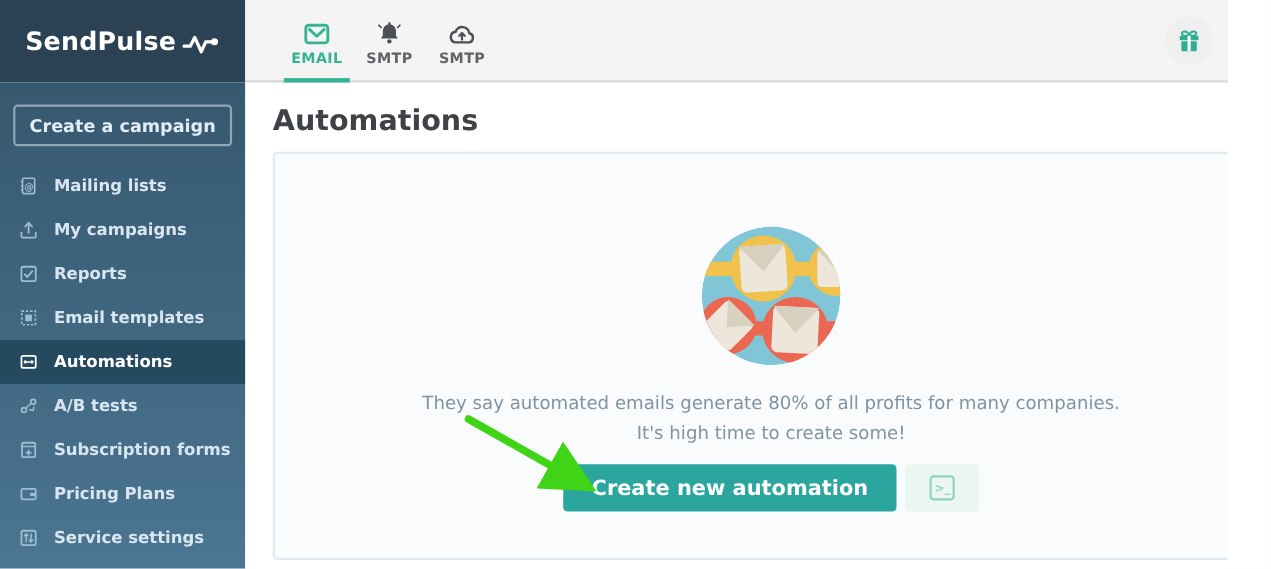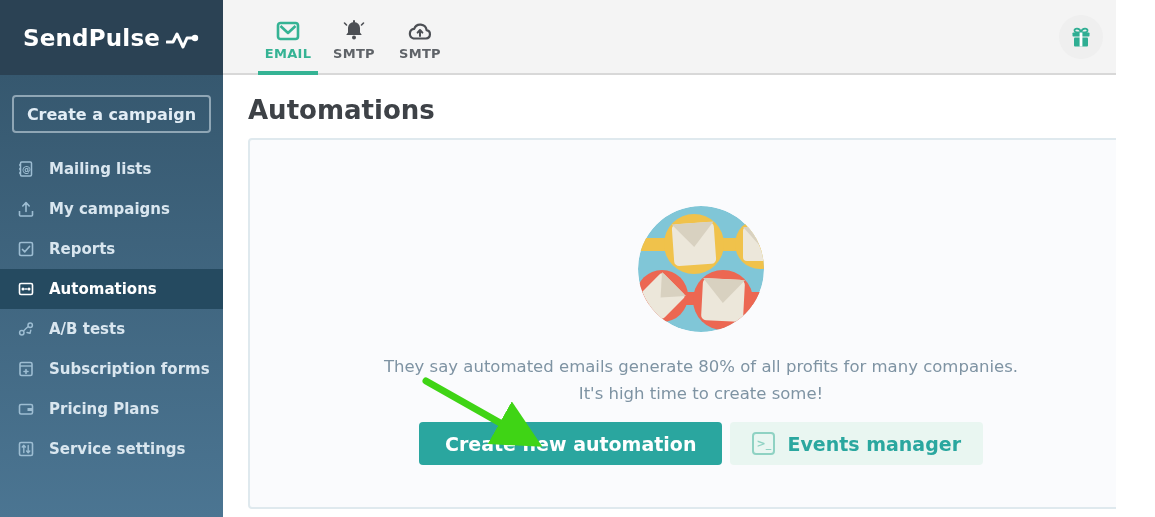--- a/index.html
+++ b/index.html
@@ -130,20 +130,29 @@
       <div class="nav-item">
         <span class="nav-icon">
           <svg width="18" height="18" viewBox="0 0 18 18">
               <rect x="2.5" y="2.5" width="13" height="13" rx="1.5" fill="none" stroke="currentColor" stroke-width="1.6"></rect>
               <polyline points="5.5,9.5 7.8,11.8 12.5,6.5" fill="none" stroke="currentColor" stroke-width="1.7" stroke-linecap="round" stroke-linejoin="round"></polyline>
             </svg>
         </span>
         <span class="nav-label">Reports</span>
       </div>
 
+      <div class="nav-item">
+        <span class="nav-icon">
+          <svg width="18" height="18" viewBox="0 0 18 18">
+              <rect x="2.8" y="2.8" width="12.4" height="12.4" fill="none" stroke="currentColor" stroke-width="1.5" stroke-dasharray="2.2 1.6"></rect>
+              <rect x="6" y="6" width="6" height="6" fill="currentColor"></rect>
+            </svg>
+        </span>
+        <span class="nav-label">Email templates</span>
+      </div>
 
       <div class="nav-item active">
         <span class="nav-icon">
           <svg width="18" height="18" viewBox="0 0 18 18">
               <rect x="2.5" y="3.5" width="13" height="11" rx="1.5" fill="none" stroke="currentColor" stroke-width="1.6"></rect>
               <circle cx="6" cy="9" r="1.5" fill="currentColor"></circle>
               <circle cx="12" cy="9" r="1.5" fill="currentColor"></circle>
               <path d="M7.5 9 h3" stroke="currentColor" stroke-width="1.4"></path>
             </svg>
         </span>
@@ -238,21 +247,20 @@
 
       <p class="empty-text">
         <span>They say automated emails generate 80% of all profits for many companies.</span><br>
         <span>It's high time to create some!</span>
       </p>
 
       <div class="btn-row">
         <button class="btn-primary">Create new automation</button>
         <button class="btn-secondary">
           <span class="terminal-icon">&gt;_</span>
-          <span>Events manager</span>
         </button>
       </div>
 
     </div>
   </div>
 </div>
 
 <svg class="arrow-overlay" width="135" height="85">
   <defs>
     <marker id="ah" markerWidth="7" markerHeight="7" refX="3" refY="3.5" orient="auto">

